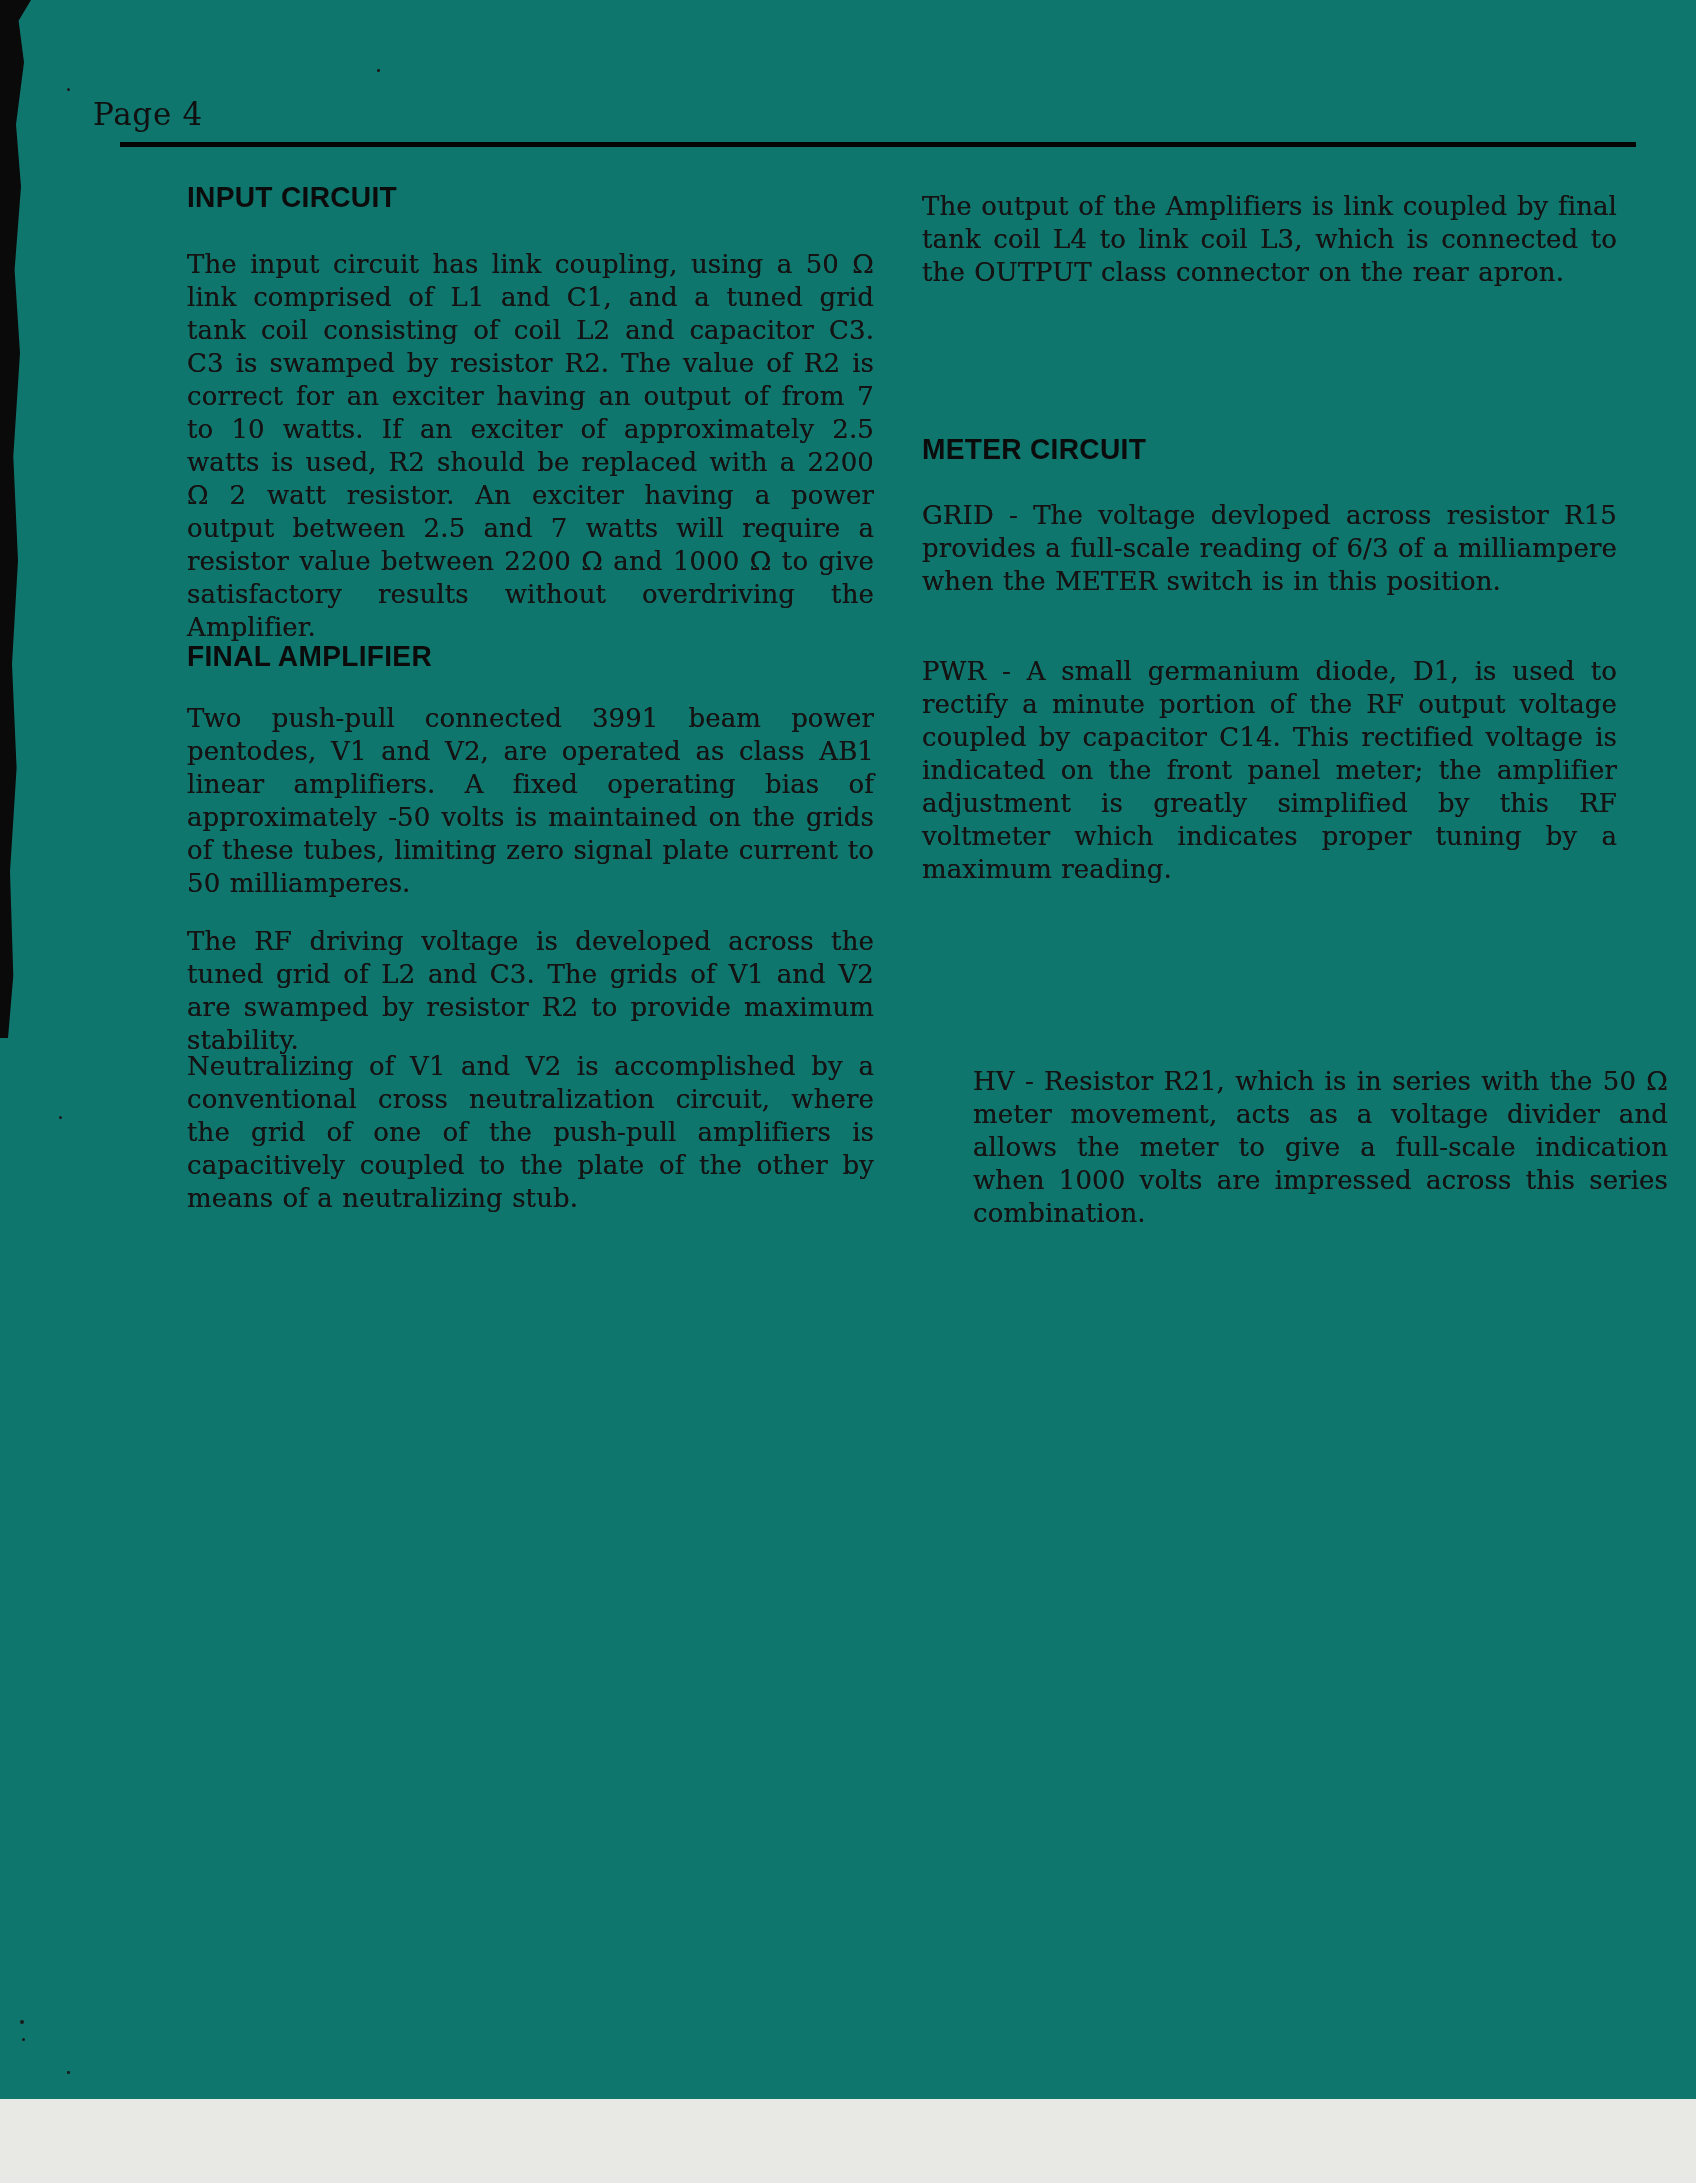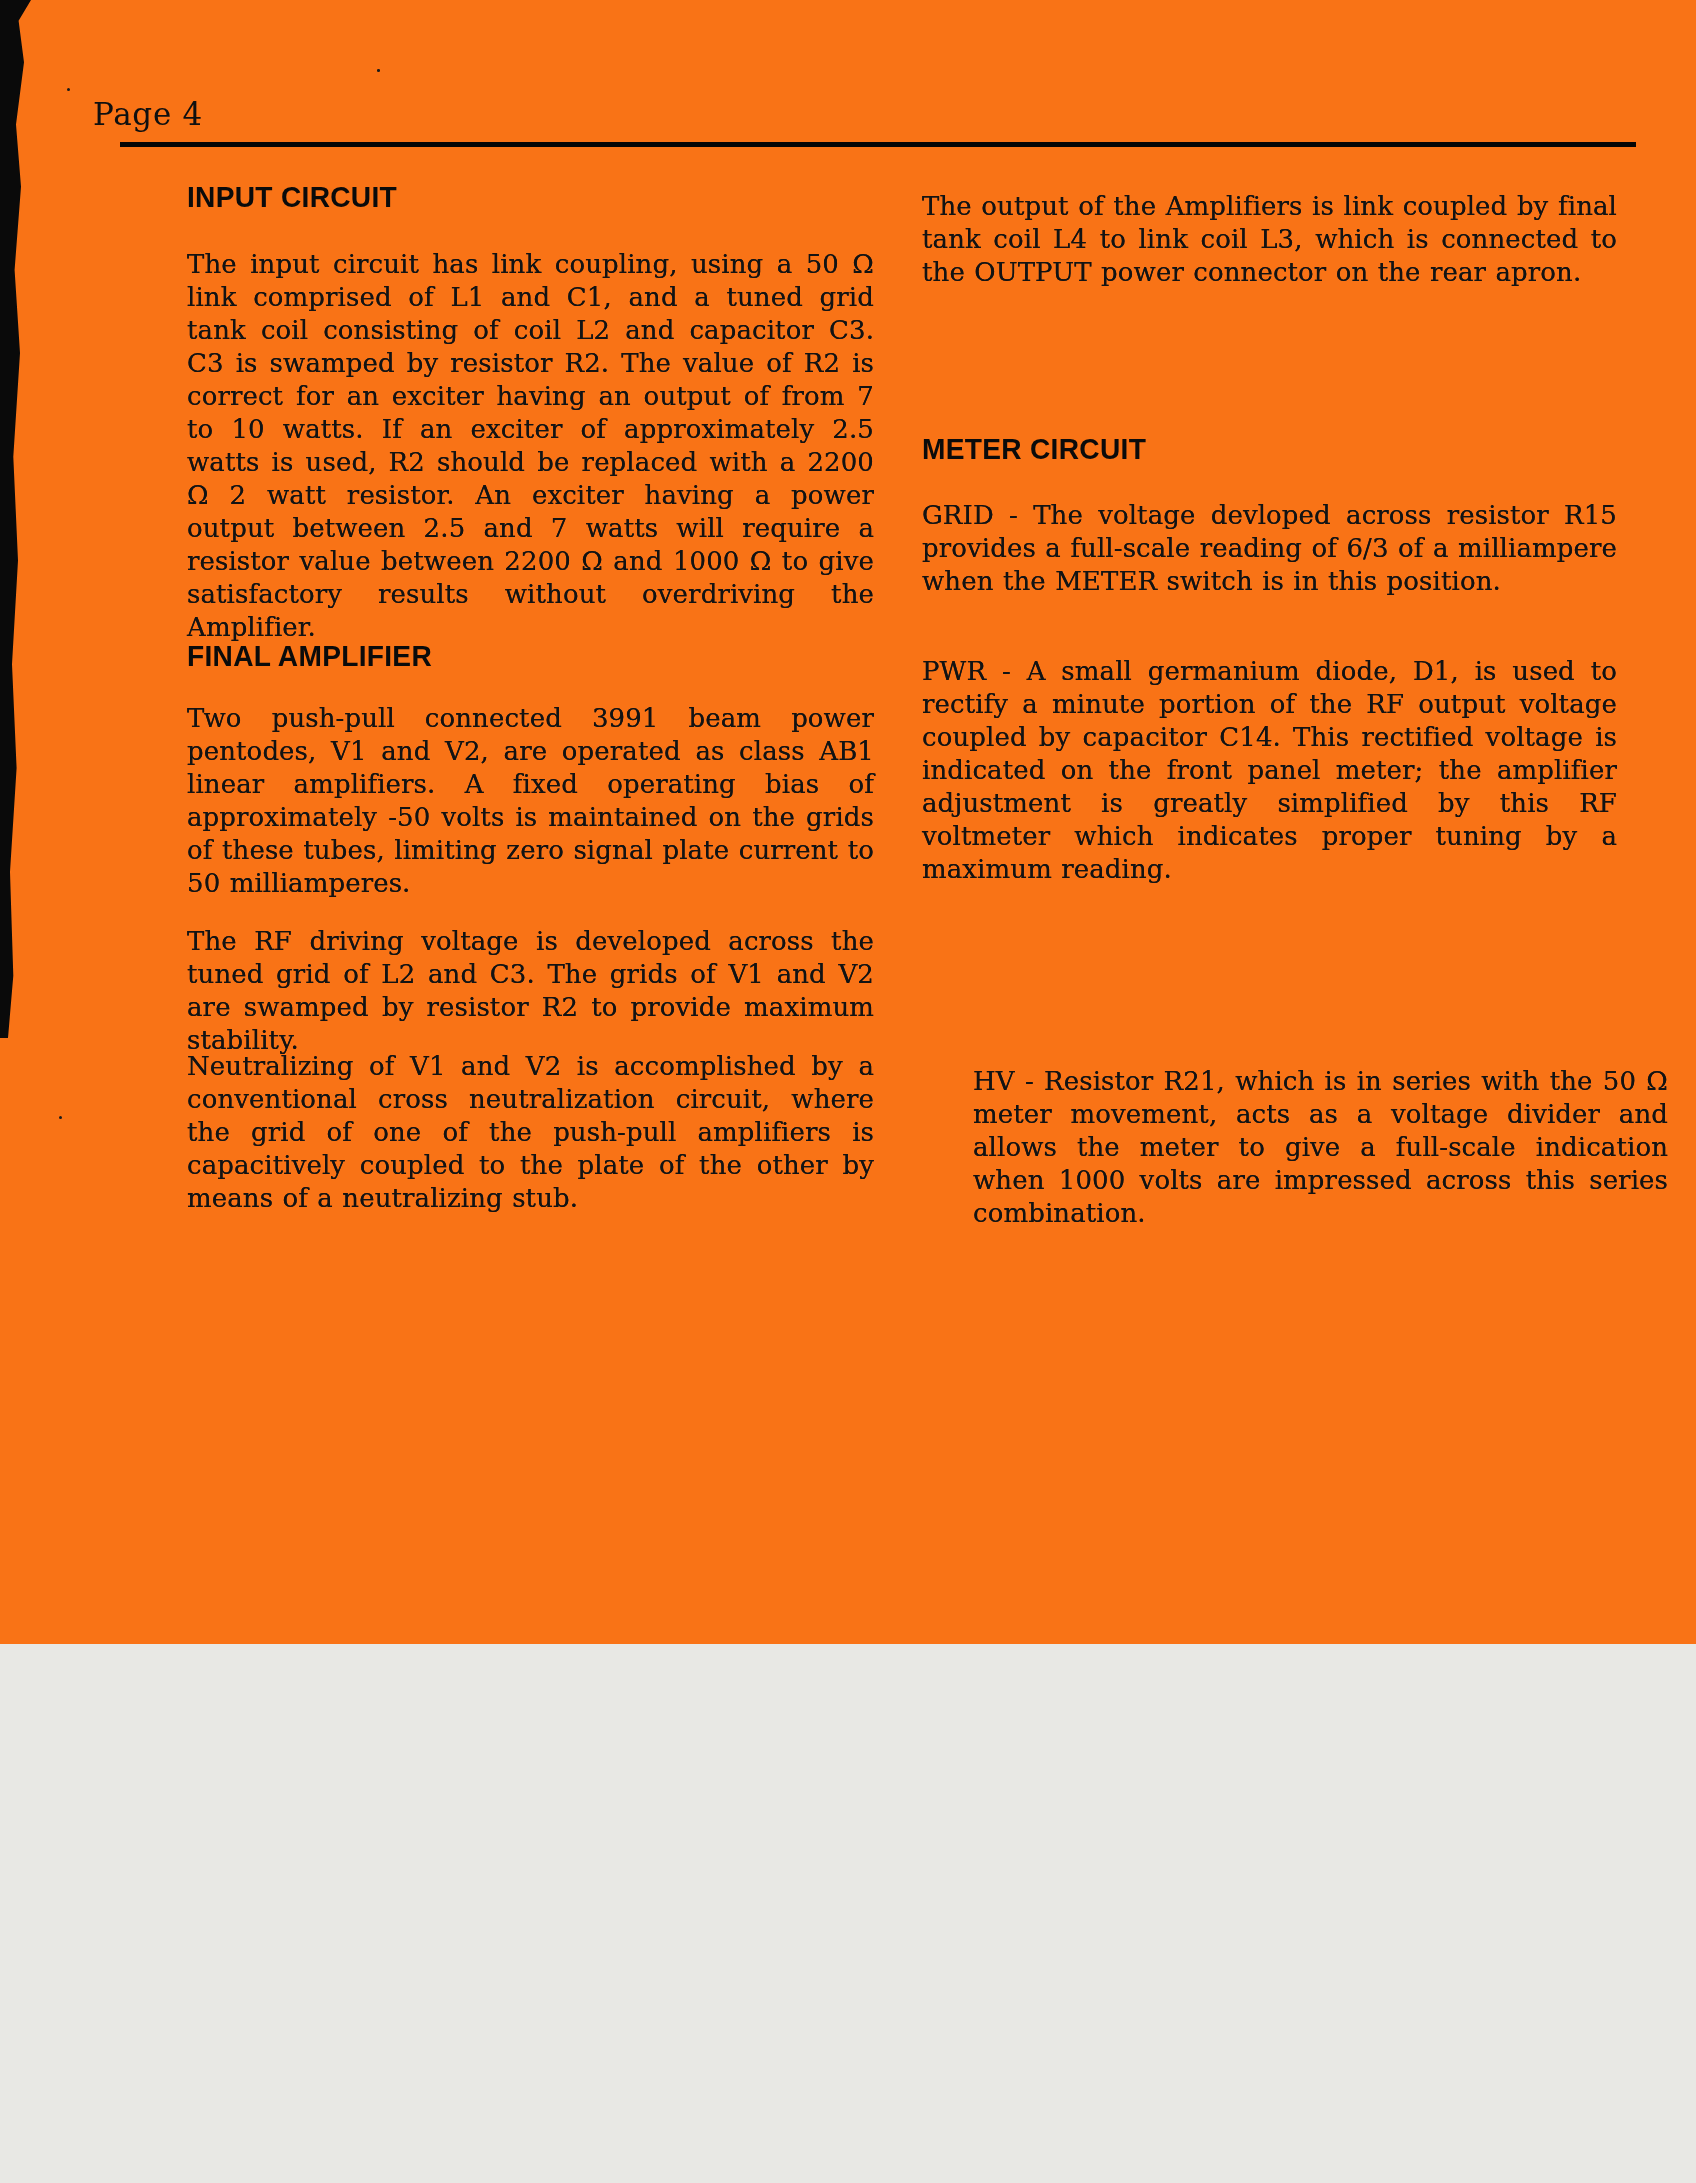--- a/index.html
+++ b/index.html
@@ -1,19 +1,19 @@
 <!DOCTYPE html>
 <html style="font-size:10.6px"><head>
 <meta charset="utf-8">
 <style>
   html,body { margin:0; padding:0; background:#e8e8e4; }
   .page {
     position:relative;
-    width:1697px; height:1644px;
-    background:#f97316;
+    width:1697px; height:2099px;
+    background:#0f766e;
     overflow:hidden;
     font-family:"DejaVu Serif", serif;
     color:#111;
   }
   .page-number {
     position:absolute;
     font-size:31px;
     color:#101010;
     letter-spacing:0.7px;
   }
@@ -79,21 +79,21 @@
   <div class="body-text" style="left:187px; top:248px; width:687px;">The input circuit has link coupling, using a 50 Ω link comprised of L1 and C1, and a tuned grid tank coil consisting of coil L2 and capacitor C3. C3 is swamped by resistor R2. The value of R2 is correct for an exciter having an output of from 7 to 10 watts. If an exciter of approximately 2.5 watts is used, R2 should be replaced with a 2200 Ω 2 watt resistor. An exciter having a power output between 2.5 and 7 watts will require a resistor value between 2200 Ω and 1000 Ω to give satisfactory results without overdriving the Amplifier.</div>
 
   <div class="heading" style="left:187px; top:640px;">FINAL AMPLIFIER</div>
 
   <div class="body-text" style="left:187px; top:702px; width:687px;">Two push-pull connected 3991 beam power pentodes, V1 and V2, are operated as class AB1 linear amplifiers. A fixed operating bias of approximately -50 volts is maintained on the grids of these tubes, limiting zero signal plate current to 50 milliamperes.</div>
 
   <div class="body-text" style="left:187px; top:925px; width:687px;">The RF driving voltage is developed across the tuned grid of L2 and C3. The grids of V1 and V2 are swamped by resistor R2 to provide maximum stability.</div>
 
   <div class="body-text" style="left:187px; top:1050px; width:687px;">Neutralizing of V1 and V2 is accomplished by a conventional cross neutralization circuit, where the grid of one of the push-pull amplifiers is capacitively coupled to the plate of the other by means of a neutralizing stub.</div>
 
-  <div class="body-text" style="left:922px; top:190px; width:695px;">The output of the Amplifiers is link coupled by final tank coil L4 to link coil L3, which is connected to the OUTPUT power connector on the rear apron.</div>
+  <div class="body-text" style="left:922px; top:190px; width:695px;">The output of the Amplifiers is link coupled by final tank coil L4 to link coil L3, which is connected to the OUTPUT class connector on the rear apron.</div>
 
   <div class="heading" style="left:922px; top:433px;">METER CIRCUIT</div>
 
   <div class="body-text" style="left:922px; top:499px; width:695px;">
     <span class="meter-label">GRID</span><span> - The voltage devloped across resistor R15 provides a full-scale reading of 6/3 of a milliampere when the METER switch is in this position.</span>
   </div>
 
   <div class="body-text" style="left:922px; top:655px; width:695px;">
     <span class="meter-label">PWR</span><span> - A small germanium diode, D1, is used to rectify a minute portion of the RF output voltage coupled by capacitor C14. This rectified voltage is indicated on the front panel meter; the amplifier adjustment is greatly simplified by this RF voltmeter which indicates proper tuning by a maximum reading.</span>
   </div>

